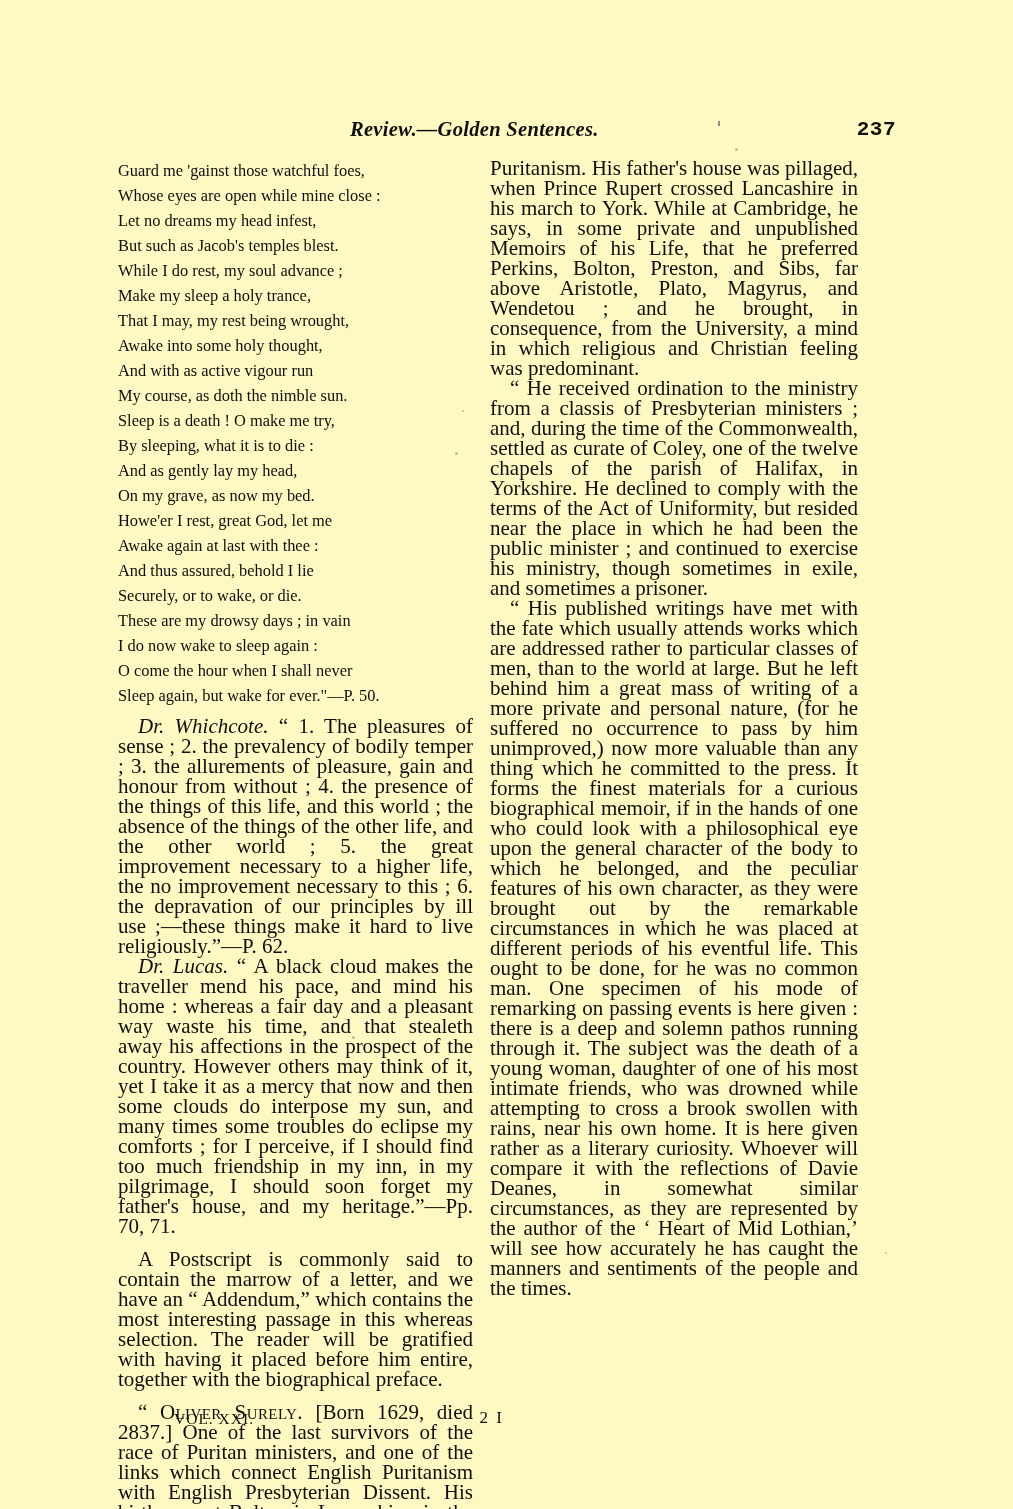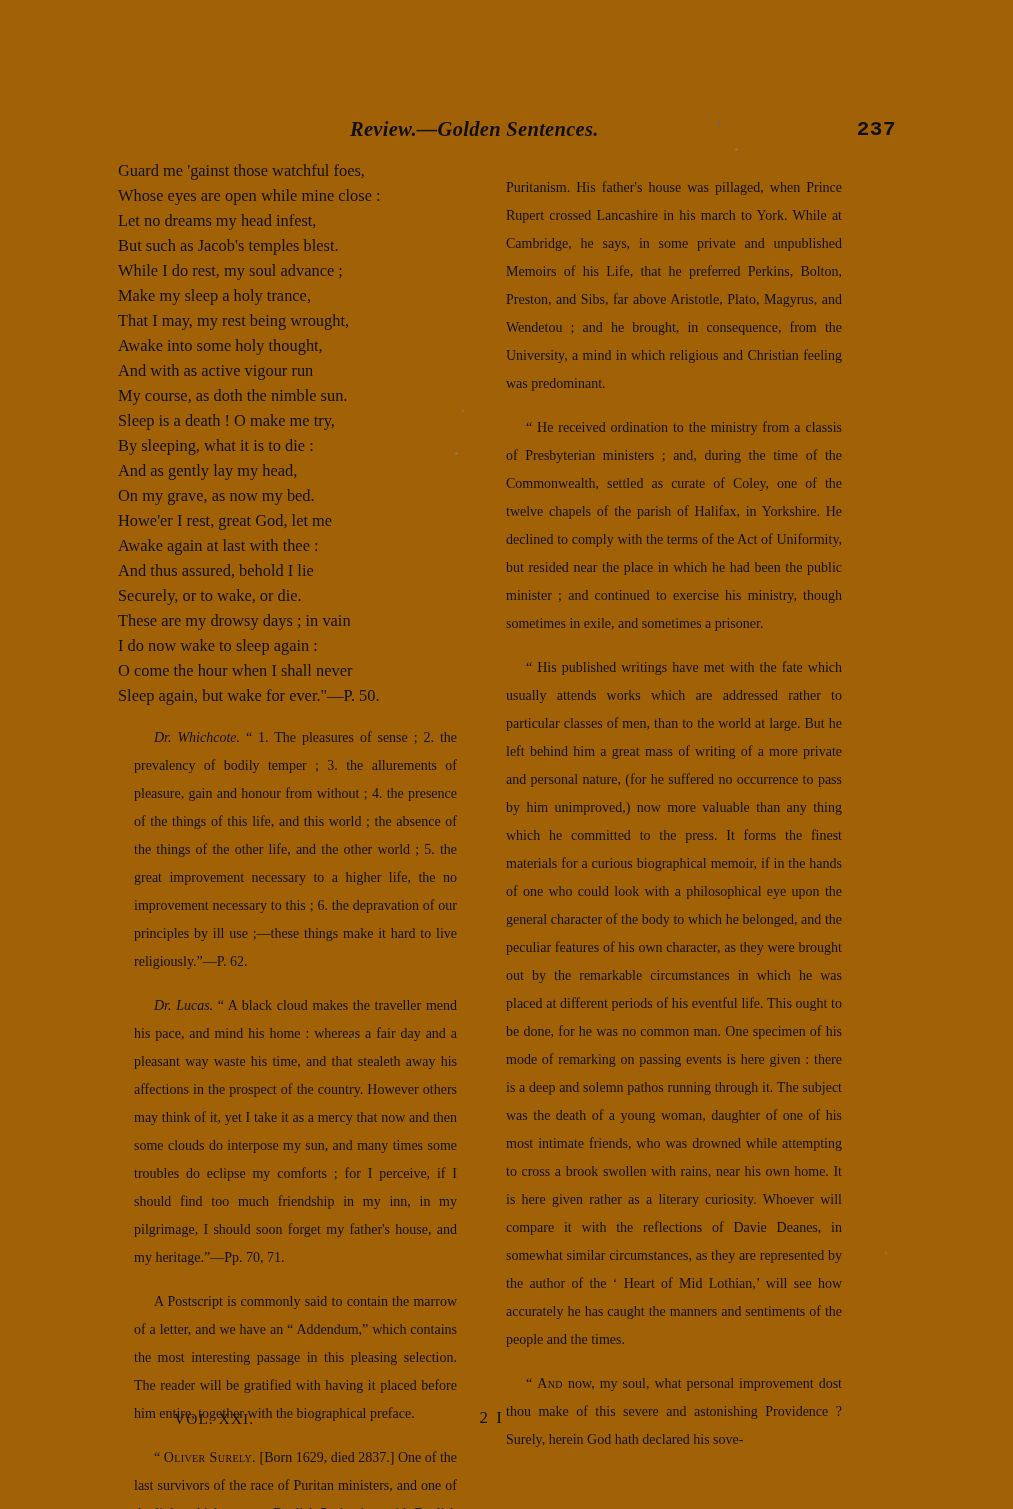--- a/index.html
+++ b/index.html
@@ -6,21 +6,21 @@
   html, body {
     margin: 0;
     padding: 0;
     background: #ffffff;
   }
   .page {
     position: relative;
     width: 1013px;
     height: 1509px;
     margin: 0 auto;
-    background: #a16207;
+    background: #fef9c3;
     font-family: "Liberation Serif", "DejaVu Serif", serif;
     color: #100f0d;
     overflow: hidden;
   }
 
   
   .running-head {
     position: absolute;
     left: 118px;
     top: 118px;
@@ -74,23 +74,23 @@
   
   .verse {
     font-size: 16.4px;
     line-height: 25px;
     margin: 0 0 8px 0;
     white-space: pre-line;
   }
   .verse.tight { margin-bottom: 0; }
 
   p.prose {
-    font-size: 14px;
-    line-height: 28px;
-    margin: 16px;
+    font-size: 21px;
+    line-height: 20px;
+    margin: 0;
     text-align: justify;
     text-indent: 20px;
     -webkit-hyphens: none;
     hyphens: none;
   }
   p.prose.noindent { text-indent: 0; }
   p.prose.gap { margin-top: 13px; }
 
   .lead-italic { font-style: italic; }
   .smallcaps {
@@ -172,39 +172,36 @@
 Sleep again, but wake for ever."—P. 50.</div>
 
       <p class="prose">
         <span class="lead-italic">Dr. Whichcote.</span><span> “ 1. The pleasures of sense ; 2. the prevalency of bodily temper ; 3. the allurements of pleasure, gain and honour from without ; 4. the presence of the things of this life, and this world ; the absence of the things of the other life, and the other world ; 5. the great improvement necessary to a higher life, the no improvement necessary to this ; 6. the depravation of our principles by ill use ;—these things make it hard to live religiously.”—P. 62.</span>
       </p>
 
       <p class="prose">
         <span class="lead-italic">Dr. Lucas.</span><span> “ A black cloud makes the traveller mend his pace, and mind his home : whereas a fair day and a pleasant way waste his time, and that stealeth away his affections in the prospect of the country. However others may think of it, yet I take it as a mercy that now and then some clouds do interpose my sun, and many times some troubles do eclipse my comforts ; for I perceive, if I should find too much friendship in my inn, in my pilgrimage, I should soon forget my father's house, and my heritage.”—Pp. 70, 71.</span>
       </p>
 
-      <p class="prose gap">A Postscript is commonly said to contain the marrow of a letter, and we have an “ Addendum,” which contains the most interesting passage in this pleasing selection. The reader will be gratified with having it placed before him entire, together with the biographical preface.</p>
+      <p class="prose gap">A Postscript is commonly said to contain the marrow of a letter, and we have an “ Addendum,” which contains the most interesting passage in this whereas selection. The reader will be gratified with having it placed before him entire, together with the biographical preface.</p>
 
       <p class="prose gap">
         <span>“ </span><span class="smallcaps">Oliver Surely.</span><span> [Born 1629, died 2837.] One of the last survivors of the race of Puritan ministers, and one of the links which connect English Puritanism with English Presbyterian Dissent. His birth was at Bolton in Lancashire, in the very focus of northern</span>
       </p>
 
     </div>
 
     <div class="col col-right">
 
       <p class="prose noindent">Puritanism. His father's house was pillaged, when Prince Rupert crossed Lancashire in his march to York. While at Cambridge, he says, in some private and unpublished Memoirs of his Life, that he preferred Perkins, Bolton, Preston, and Sibs, far above Aristotle, Plato, Magyrus, and Wendetou ; and he brought, in consequence, from the University, a mind in which religious and Christian feeling was predominant.</p>
 
       <p class="prose">“ He received ordination to the ministry from a classis of Presbyterian ministers ; and, during the time of the Commonwealth, settled as curate of Coley, one of the twelve chapels of the parish of Halifax, in Yorkshire. He declined to comply with the terms of the Act of Uniformity, but resided near the place in which he had been the public minister ; and continued to exercise his ministry, though sometimes in exile, and sometimes a prisoner.</p>
 
       <p class="prose">“ His published writings have met with the fate which usually attends works which are addressed rather to particular classes of men, than to the world at large. But he left behind him a great mass of writing of a more private and personal nature, (for he suffered no occurrence to pass by him unimproved,) now more valuable than any thing which he committed to the press. It forms the finest materials for a curious biographical memoir, if in the hands of one who could look with a philosophical eye upon the general character of the body to which he belonged, and the peculiar features of his own character, as they were brought out by the remarkable circumstances in which he was placed at different periods of his eventful life. This ought to be done, for he was no common man. One specimen of his mode of remarking on passing events is here given : there is a deep and solemn pathos running through it. The subject was the death of a young woman, daughter of one of his most intimate friends, who was drowned while attempting to cross a brook swollen with rains, near his own home. It is here given rather as a literary curiosity. Whoever will compare it with the reflections of Davie Deanes, in somewhat similar circumstances, as they are represented by the author of the ‘ Heart of Mid Lothian,’ will see how accurately he has caught the manners and sentiments of the people and the times.</p>
 
-      <p class="prose gap">
-        <span>“ </span><span class="smallcaps">And</span><span> now, my soul, what personal improvement dost thou make of this severe and astonishing Providence ? Surely, herein God hath declared his sove-</span>
-      </p>
 
     </div>
   </div>
 
   <div class="footline">
     <div class="vol">VOL. XXI.</div>
     <div class="sig">2 I</div>
   </div>
 
   <span class="speck" style="left:735px; top:148px; width:3px; height:3px;"></span>

